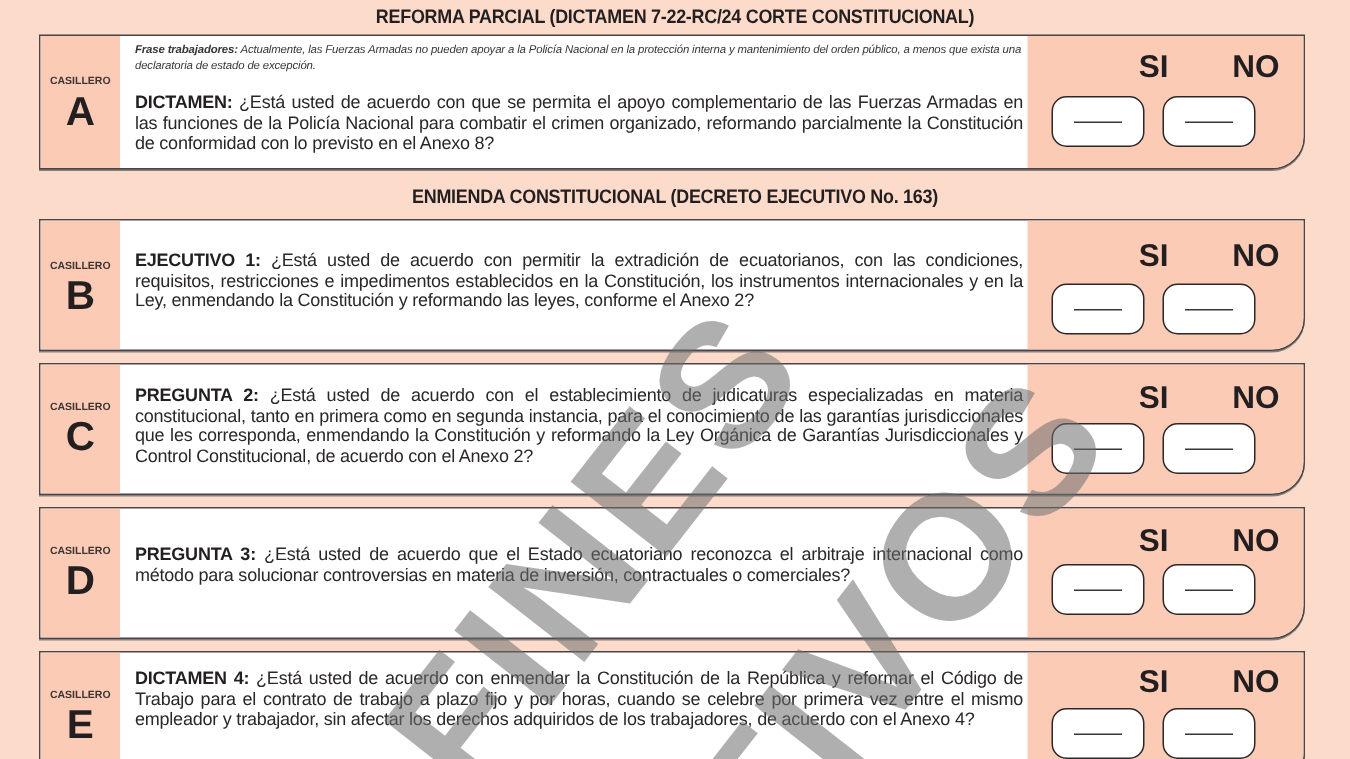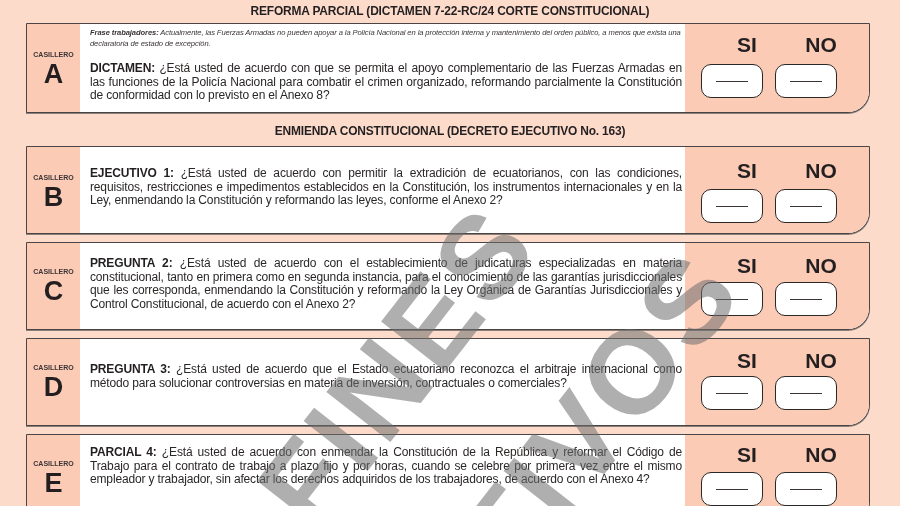--- a/index.html
+++ b/index.html
@@ -42,21 +42,21 @@
     position:absolute; left:63px; width:600px;
     font-size:7.6px; line-height:10.5px; font-style:italic; color:#3b3535;
     letter-spacing:-0.1px;
   }
   .intro b { font-weight:bold; }
   .vote-panel {
     position:absolute; right:0; top:0; bottom:0; width:184px;
     background:#fccbb6;
   }
   .vote-label {
-    position:absolute; font-weight:bold; font-size:21px; color:#231f20; width:64px; text-align:center;
+    position:absolute; font-weight:bold; font-size:21px; color:#231f20; width:64px; text-align:right;
   }
   .vote-box {
     position:absolute; width:62px; height:34px; box-sizing:border-box;
     border:1.6px solid #2b2727; border-radius:10px; background:#fff;
     cursor:pointer;
   }
   .vote-box .dash {
     position:absolute; left:14px; right:14px; top:16px; height:1.3px; background:#3b3535;
   }
   .watermark {
@@ -143,21 +143,21 @@
         <div class="dash"></div>
       </div>
   </div>
 </div>
 
 <div class="card" style="top:434px; height:90px;">
   <div class="casillero">
     <div class="cas-label" style="top:25px;">CASILLERO</div>
     <div class="cas-letter" style="top:35px;">E</div>
   </div>
-  <div class="qtext" style="top:11px;"><b>PARCIAL 4:</b><span> ¿Está usted de acuerdo con enmendar la Constitución de la República y reformar el Código de Trabajo para el contrato de trabajo a plazo fijo y por horas, cuando se celebre por primera vez entre el mismo empleador y trabajador, sin afectar los derechos adquiridos de los trabajadores, de acuerdo con el Anexo 4?</span></div>
+  <div class="qtext" style="top:11px;"><b>DICTAMEN 4:</b><span> ¿Está usted de acuerdo con enmendar la Constitución de la República y reformar el Código de Trabajo para el contrato de trabajo a plazo fijo y por horas, cuando se celebre por primera vez entre el mismo empleador y trabajador, sin afectar los derechos adquiridos de los trabajadores, de acuerdo con el Anexo 4?</span></div>
   <div class="vote-panel">
     <div class="vote-label" style="left:30px; top:8px;">SI</div>
     <div class="vote-label" style="left:104px; top:8px;">NO</div>
     <div class="vote-box" style="left:16px; top:37px;">
         <div class="dash"></div>
       </div>
     <div class="vote-box" style="left:90px; top:37px;">
         <div class="dash"></div>
       </div>
   </div>

